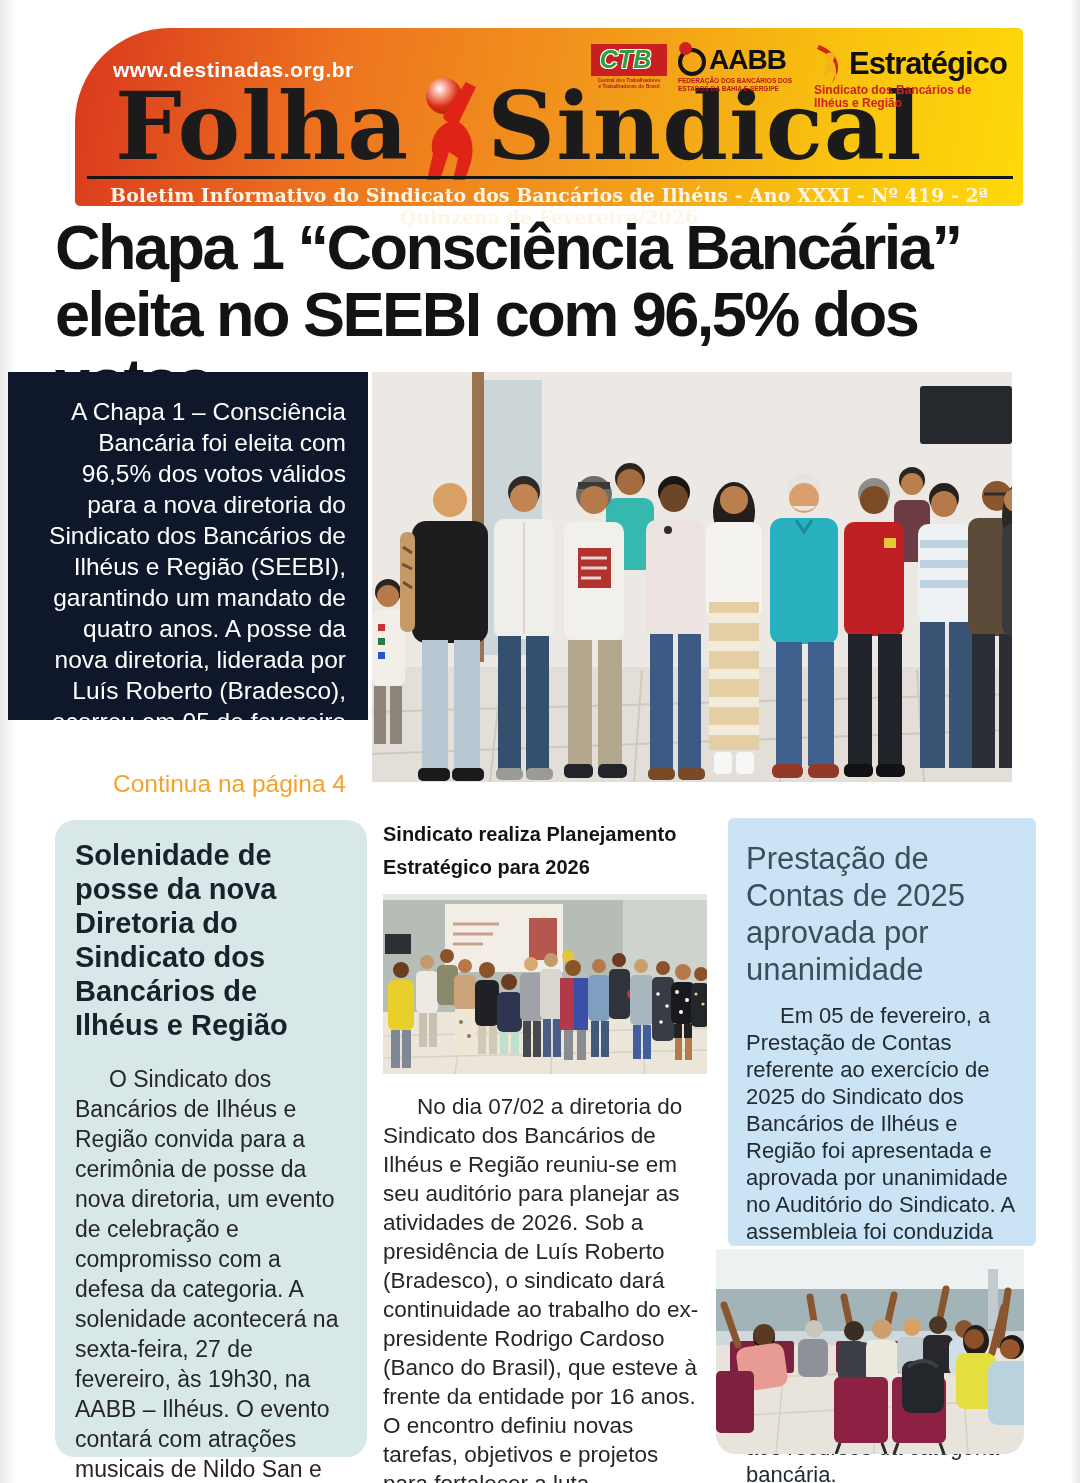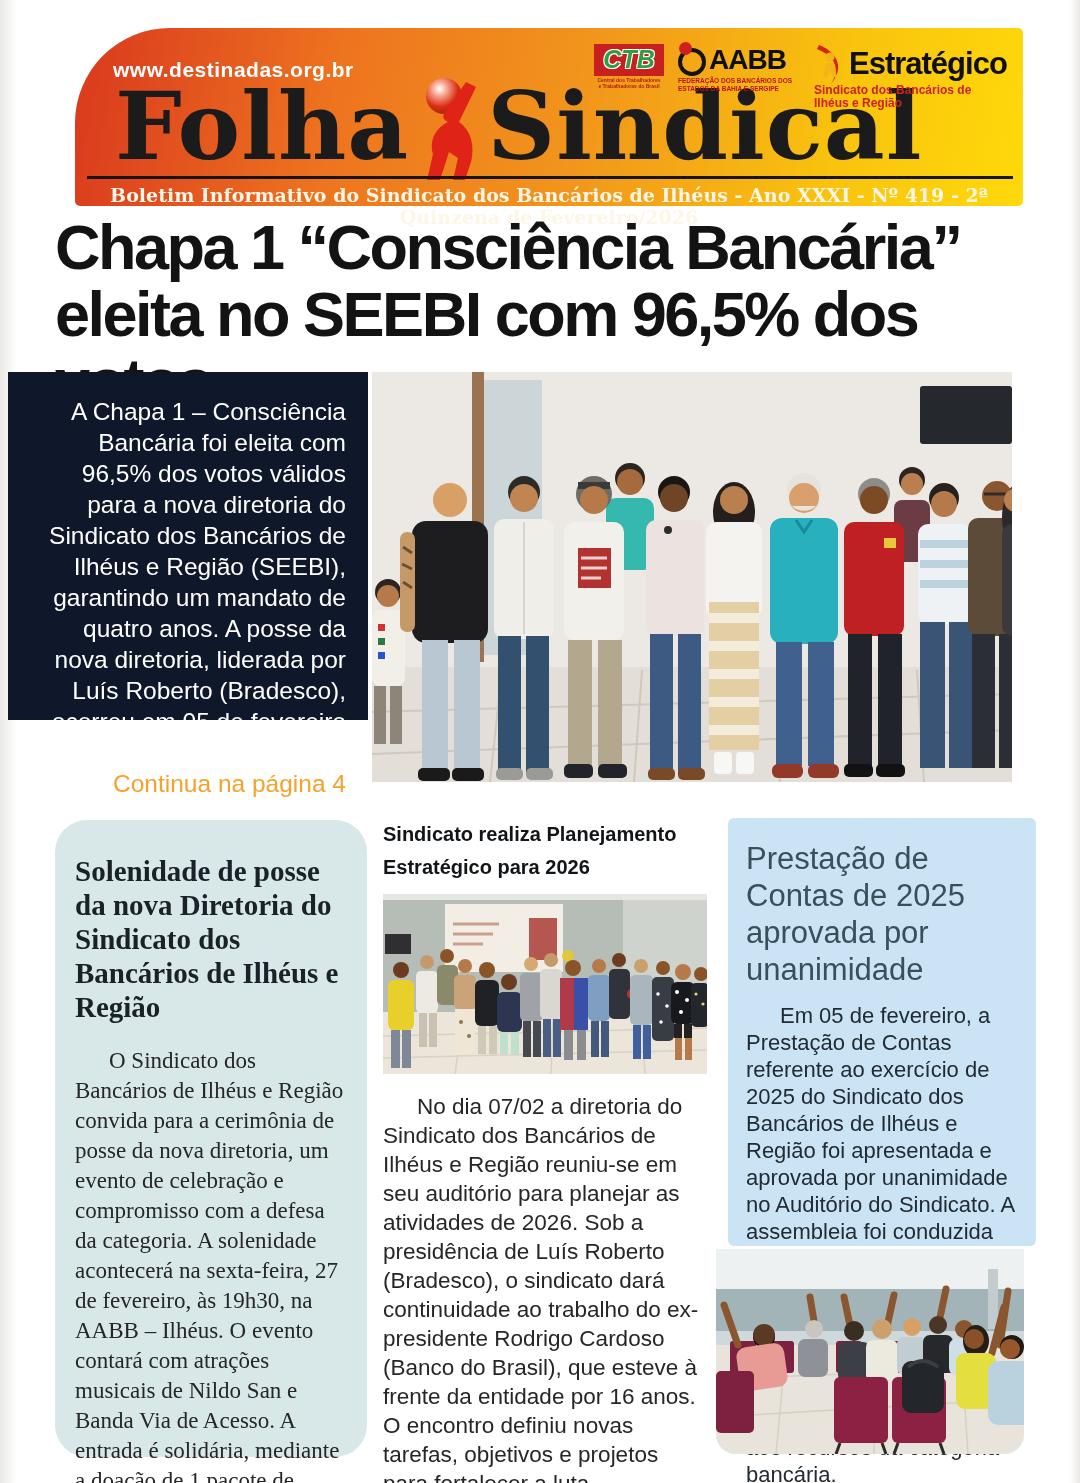--- a/index.html
+++ b/index.html
@@ -19,21 +19,21 @@
         font-family:"DejaVu Serif",serif;font-weight:bold;font-size:94px;line-height:96px;
         color:#1b1b1b;letter-spacing:1px;white-space:nowrap;}
   .mascot{width:74px;height:104px;margin:0 0 0 4px;position:relative;top:-2px;flex:none;}
   .banner-rule{position:absolute;left:12px;right:10px;top:148px;height:3px;background:#161616;}
   .subtitle{position:absolute;left:0;right:0;top:156px;text-align:center;color:#fdf6e7;
         font-family:"DejaVu Serif",serif;font-weight:bold;font-size:19px;}
 
   
   .logos{position:absolute;top:16px;right:24px;display:flex;gap:16px;align-items:flex-start;}
   .logo-ctb{display:flex;flex-direction:column;align-items:center;width:66px;}
-  .ctb-box{background:#c81f1f;border-radius:0;padding:1px 9px 3px 9px;
+  .ctb-box{background:#c81f1f;border-radius:0;padding:1px 16px 3px 9px;
         color:#2f9e41;font-style:italic;font-weight:bold;font-size:25px;line-height:28px;
         text-shadow:-1px -1px 0 #fff,1px -1px 0 #fff,-1px 1px 0 #fff,1px 1px 0 #fff;}
   .ctb-sub{font-size:5px;color:#b01d16;font-weight:bold;text-align:center;line-height:1.2;margin-top:1px;}
   .logo-feeb{display:flex;flex-direction:column;width:120px;}
   .feeb-top{display:flex;align-items:center;}
   .feeb-mark{width:20px;height:20px;border:4px solid #141414;border-radius:50%;position:relative;margin:4px 3px 0 0;flex:none;}
   .feeb-mark::before{content:"";position:absolute;width:13px;height:13px;background:#d01f1f;border-radius:50%;top:-10px;left:-3px;}
   .feeb-label{font-size:28px;font-weight:bold;color:#0f0f0f;letter-spacing:-1px;}
   .feeb-sub{font-size:6.5px;color:#b51717;font-weight:bold;line-height:1.25;margin-top:1px;}
   .logo-seeb{display:flex;flex-direction:column;width:185px;}
@@ -47,21 +47,21 @@
 
   
   .lead{position:absolute;left:8px;top:372px;width:360px;height:348px;background:#0f172a;}
   .lead-text{position:absolute;left:20px;right:22px;top:24px;text-align:right;
         color:#ffffff;font-size:24.5px;line-height:31px;}
   .lead-cont{color:#f6a12b;}
   .photo-main{position:absolute;left:372px;top:372px;width:640px;height:410px;background:#ece9e4;overflow:hidden;}
 
   
   .box-left{position:absolute;left:55px;top:820px;width:312px;height:637px;background:#d8e8e8;
-        border-radius:32px;padding:34px 20px;box-sizing:border-box;font-family:Liberation Serif, serif;}
+        border-radius:20px;padding:18px 20px;box-sizing:border-box;}
   .art-title{font-weight:bold;font-size:29px;line-height:34px;color:#1a2128;}
   .art-body{margin-top:22px;font-size:23px;line-height:30px;color:#262626;text-indent:34px;}
 
   .col-mid{position:absolute;left:383px;top:818px;width:326px;}
   .mid-title{font-weight:bold;font-size:20px;line-height:33px;color:#111518;}
   .photo-mid{width:324px;height:180px;margin-top:10px;background:#b6bcb6;overflow:hidden;}
   .mid-body{margin-top:18px;font-size:22.5px;line-height:29px;color:#262626;text-indent:34px;}
 
   .box-right{position:absolute;left:728px;top:818px;width:308px;height:428px;background:#cbe4f5;
         border-radius:6px;padding:22px 18px;box-sizing:border-box;}

